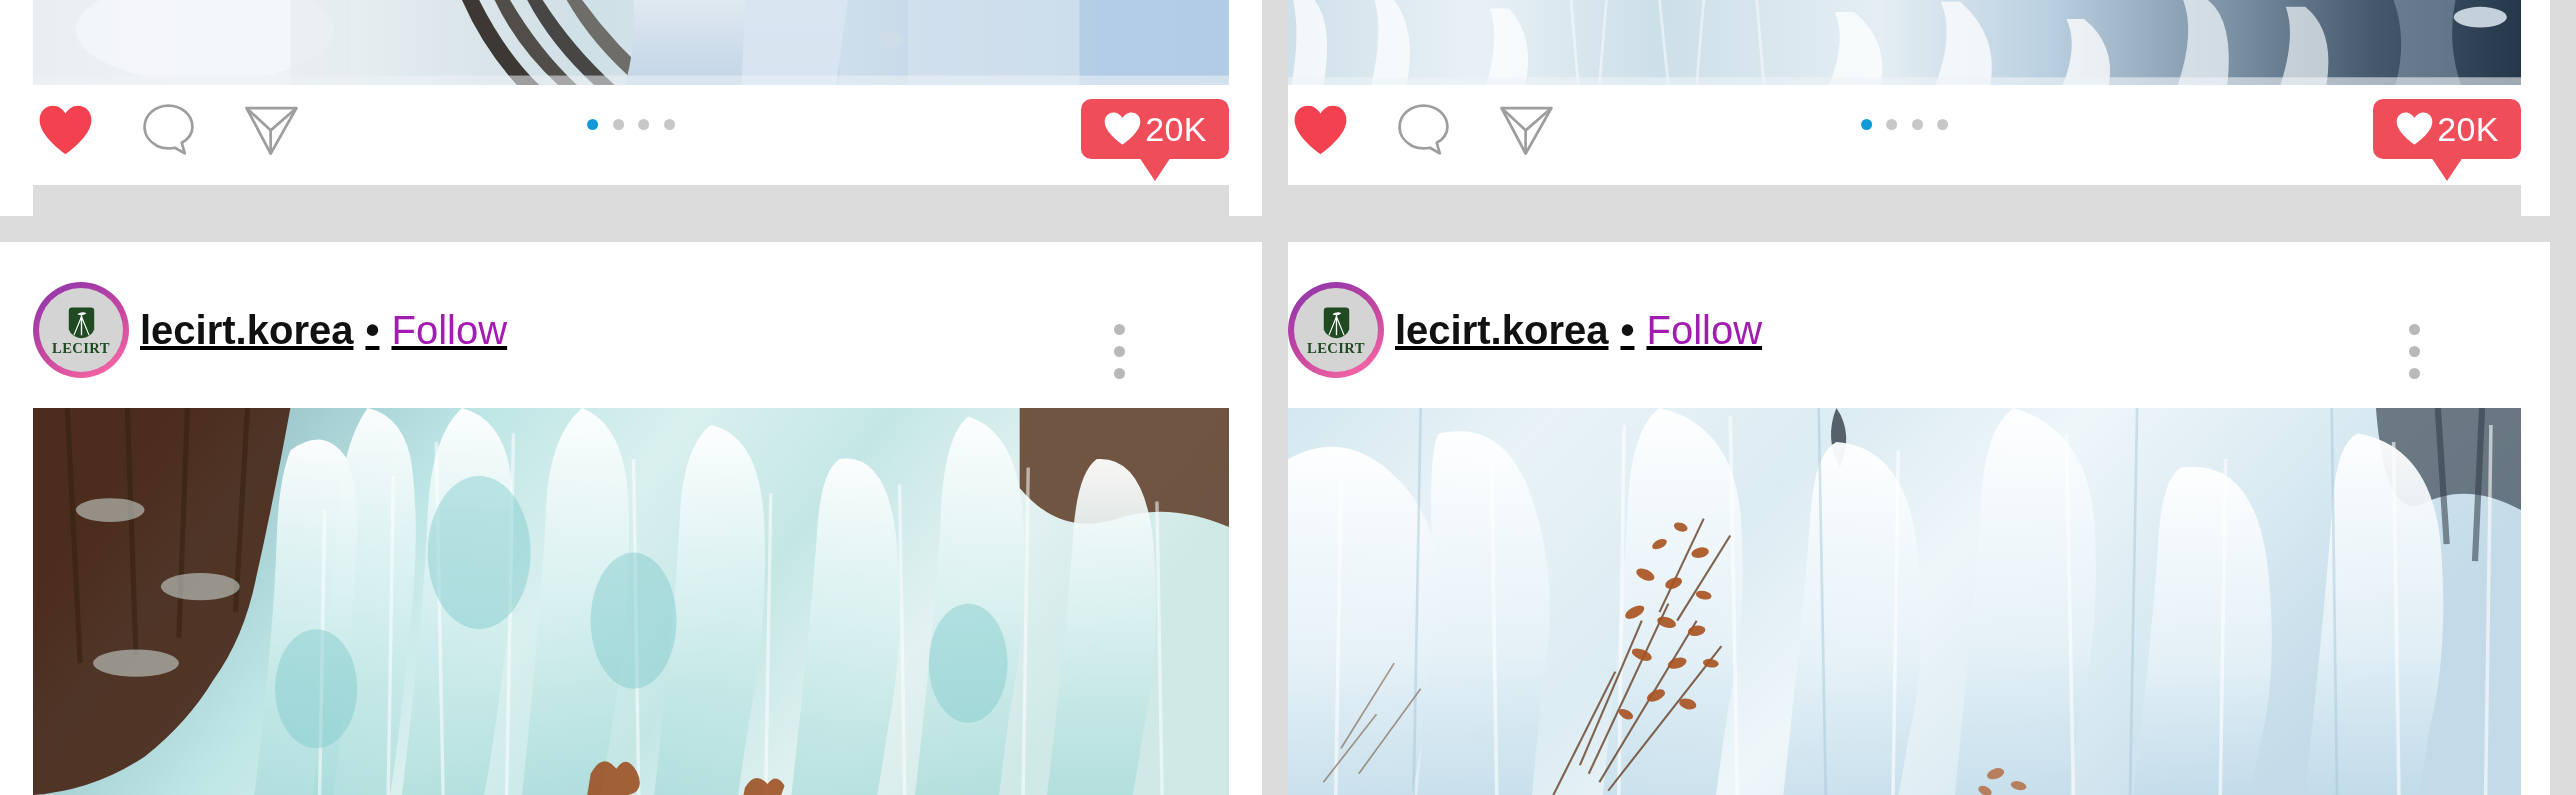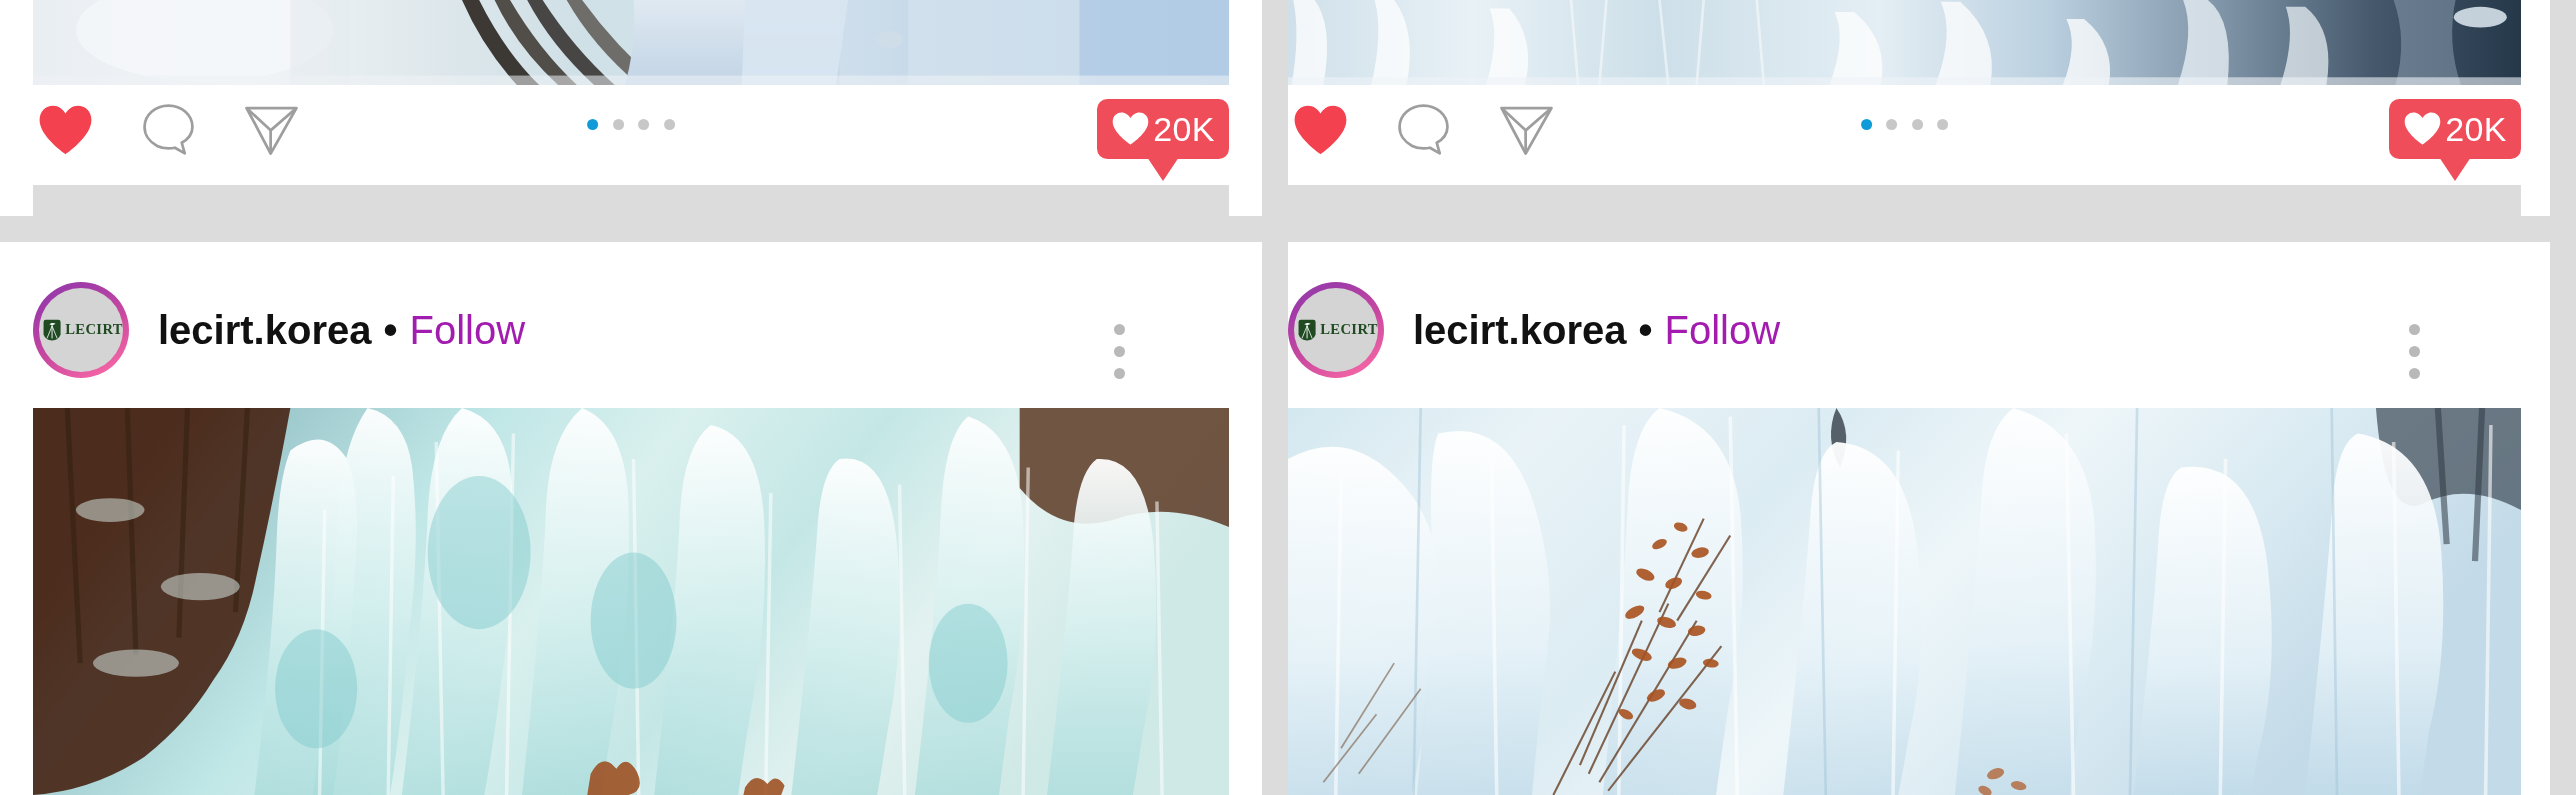--- a/index.html
+++ b/index.html
@@ -66,21 +66,21 @@
     position:absolute;left:50%;transform:translateX(-50%);
     top:34px;
     display:flex;gap:14.6px;align-items:center;
   }
   .dot{ width:11px;height:11px;border-radius:50%;background:#c7c7c7; }
   .dot.active{ background:#0f9bd7; }
 
   
   .like-badge{
     position:absolute;right:0;top:13.7px;
-    width:132px;height:60px;
+    width:148px;height:60px;
     background:#ef4d5a;
     border-radius:10.3px;
     display:flex;align-items:center;justify-content:center;
     gap:3px;
     cursor:pointer;
   }
   .like-badge::after{
     content:"";
     position:absolute;
     left:50%;transform:translateX(-50%);
@@ -113,35 +113,36 @@
   .avatar-ring{
     width:96px;height:96px;border-radius:50%;
     background:linear-gradient(150deg,#8e3eaa 0%,#a13ba8 22%,#c9489f 55%,#ef62a4 85%,#f47fb3 100%);
     display:flex;align-items:center;justify-content:center;
     flex:0 0 auto;
     cursor:pointer;
   }
   .avatar-inner{
     width:84px;height:84px;border-radius:50%;
     background:#d4d4d4;
-    display:flex;flex-direction:row;align-items:center;justify-content:center;
+    display:flex;flex-direction:column;align-items:center;justify-content:center;
     overflow:hidden;
   }
   .avatar-inner .mark{ width:39px;height:39px;margin-bottom:-1.7px; }
   .avatar-inner .wordmark{
     font-family:"Liberation Serif",serif;
     font-weight:700;font-size:14.6px;color:#1f4a22;
     letter-spacing:0.4px;line-height:1;
   }
 
   .name-line{
-    margin-left:29px;
+    margin-left:11px;
     display:flex;align-items:center;gap:0;
     font-size:40px;line-height:1;
     white-space:nowrap;
+    text-decoration:underline;
   }
   .username{ color:#111111;font-weight:700; }
   .sep{ color:#111111;font-weight:700;margin:0 12px; }
   .follow{ color:#a21caf;font-weight:400;cursor:pointer; }
 
   .more-btn{
     position:absolute;right:89px;top:41px;
     width:41px;height:64px;
     display:flex;flex-direction:column;align-items:center;justify-content:center;
     gap:11px;cursor:pointer;

